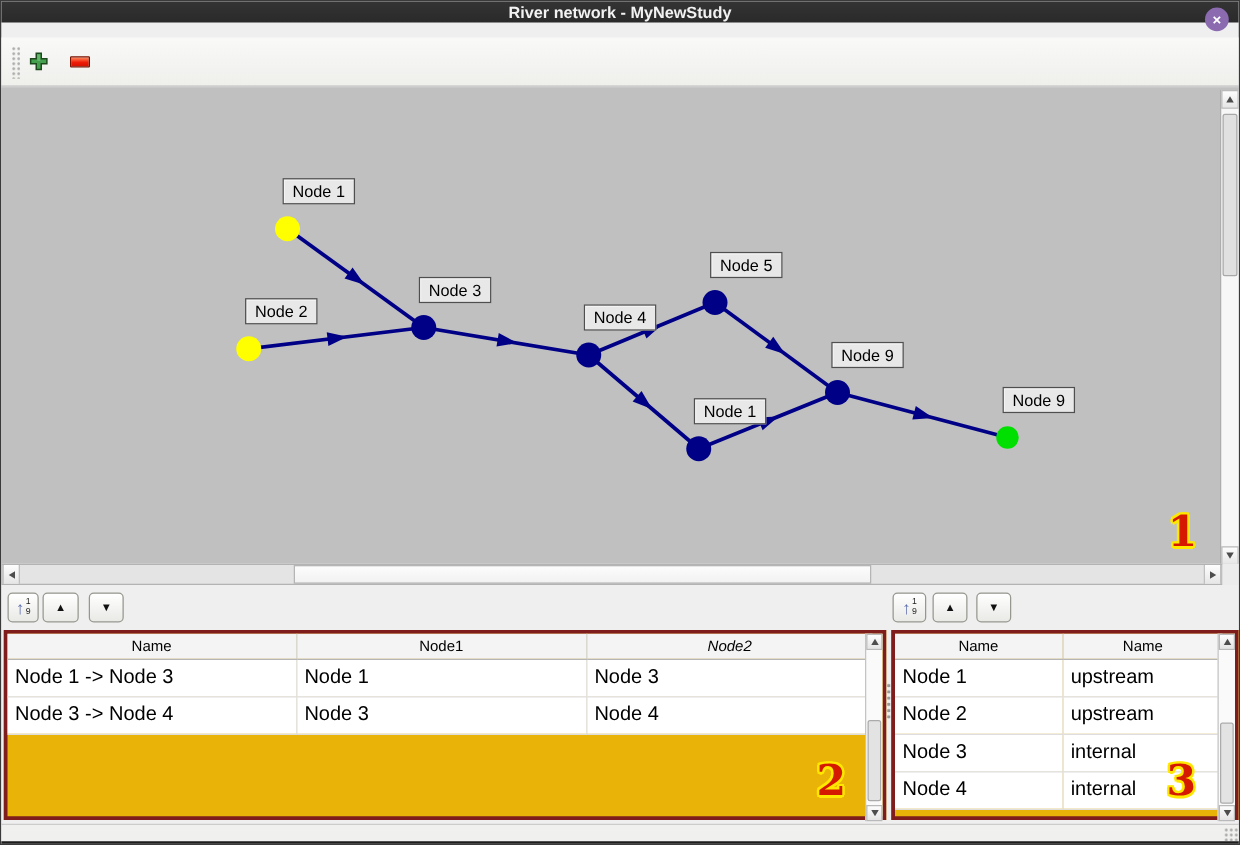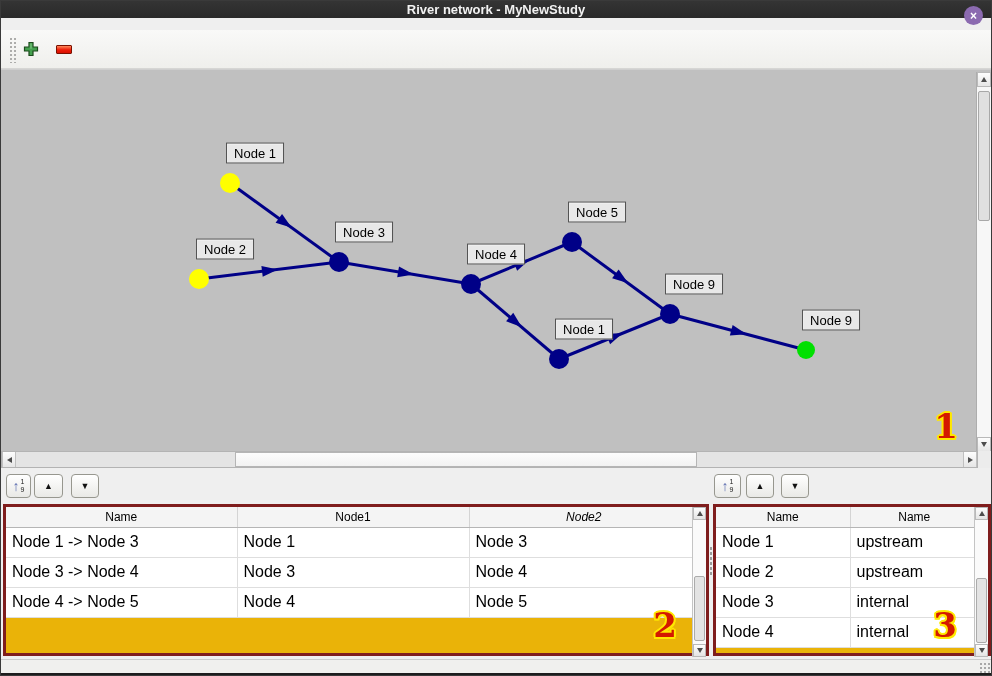--- a/index.html
+++ b/index.html
@@ -222,25 +222,20 @@
             <tr>
               <td>Node 1 -&gt; Node 3</td>
               <td>Node 1</td>
               <td>Node 3</td>
             </tr>
             <tr>
               <td>Node 3 -&gt; Node 4</td>
               <td>Node 3</td>
               <td>Node 4</td>
             </tr>
-            <tr>
-              <td>Node 4 -&gt; Node 5</td>
-              <td>Node 4</td>
-              <td>Node 5</td>
-            </tr>
           </tbody>
       </table>
       <div class="tbl-vscroll">
         <div class="ts-btn" style="top:0;">
             <div class="tri up"></div>
           </div>
         <div class="ts-thumb" style="top:69px;"></div>
         <div class="ts-btn" style="bottom:0;">
             <div class="tri down"></div>
           </div>

